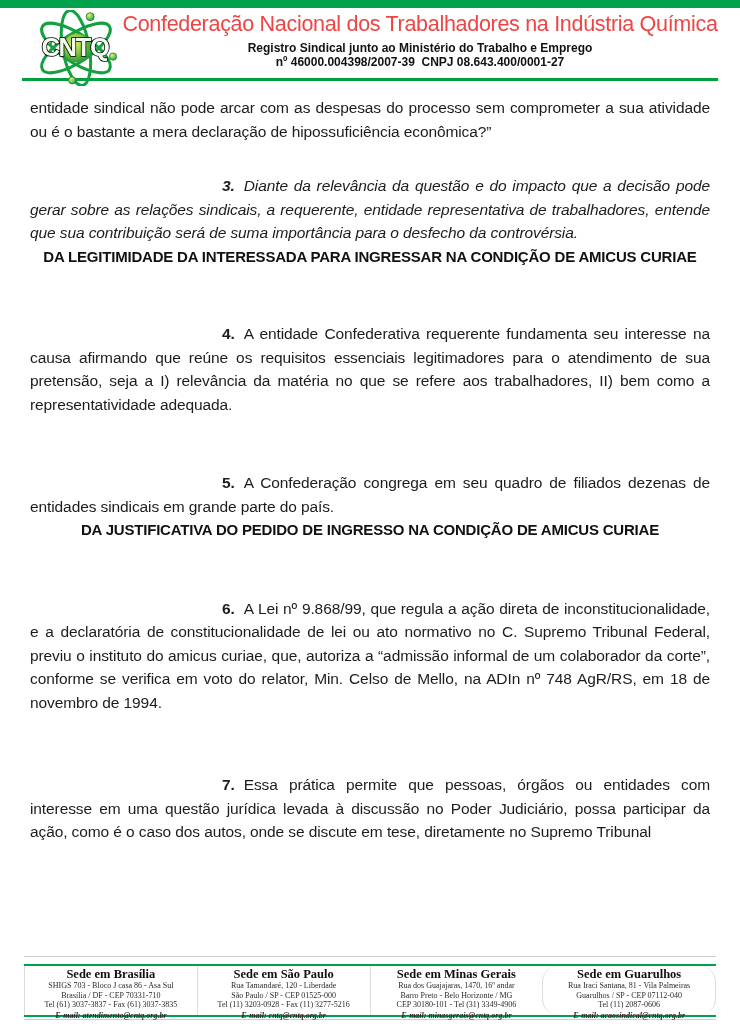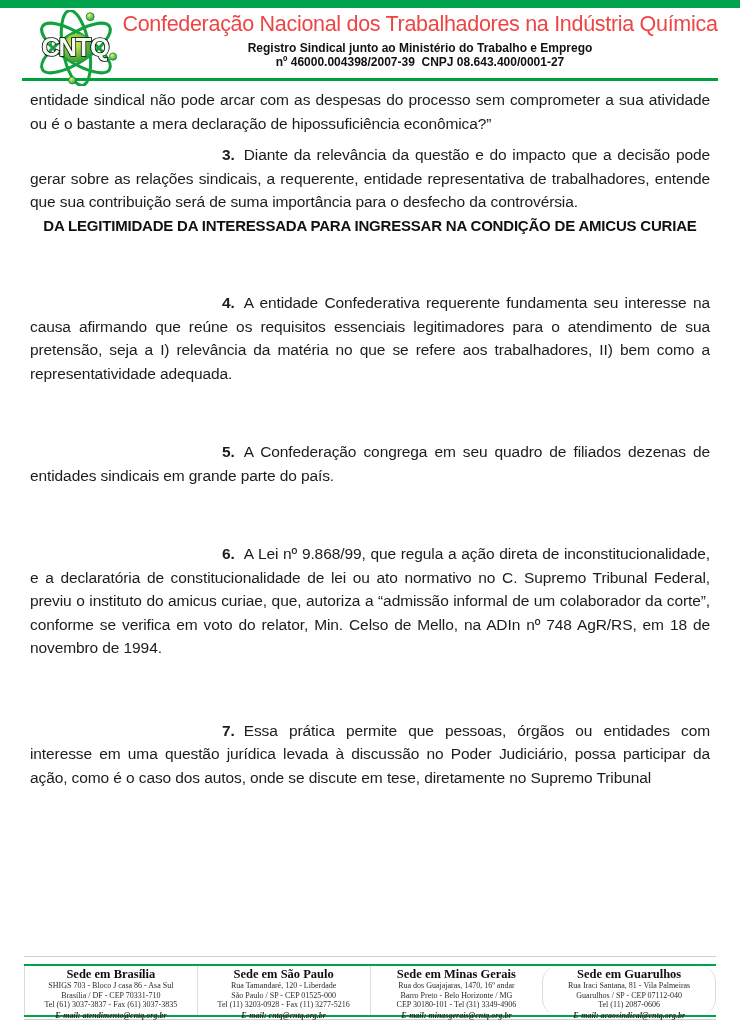--- a/index.html
+++ b/index.html
@@ -18,28 +18,28 @@
   .title-block{position:absolute;left:105px;top:4px;width:630px;text-align:center;}
   .org-name{
     font-size:21.5px;font-weight:400;color:#ef4444;
     letter-spacing:-0.3px;white-space:nowrap;
   }
   .reg{font-size:12px;font-weight:700;color:#111;line-height:13.5px;margin-top:5px;}
   .reg2{white-space:pre;}
   .header-rule{position:absolute;left:22px;top:78px;width:696px;height:3px;background:#00A03C;}
   
   .content{
-    position:absolute;left:30px;top:88px;width:680px;
+    position:absolute;left:30px;top:96px;width:680px;
     font-size:15.5px;line-height:23.5px;letter-spacing:-0.1px;
     text-align:justify;
   }
   .para{margin:0;}
   .para .pnum{font-weight:700;margin-right:9px;}
   .indent{text-indent:192px;}
-  .m-para{margin-top:8px;}
+  .m-para{margin-top:31px;font-style:italic;}
   .m-h1{margin-top:50px;}
   .m-p4{margin-top:54px;}
   .m-p5{margin-top:55px;}
   .m-h2{margin-top:53px;}
   .m-p6{margin-top:55px;}
   .m-p7{margin-top:59px;}
   .doc-heading{
     font-weight:700;font-size:15px;letter-spacing:-0.2px;
     text-align:center;margin:0;color:#111;white-space:nowrap;
   }
@@ -122,20 +122,21 @@
     <h2 class="doc-heading m-h1">DA LEGITIMIDADE DA INTERESSADA PARA INGRESSAR NA CONDIÇÃO DE AMICUS CURIAE</h2>
 
     <p class="para indent m-p4">
       <b class="pnum">4.</b><span>A entidade Confederativa requerente fundamenta seu interesse na causa afirmando que reúne os requisitos essenciais legitimadores para o atendimento de sua pretensão, seja a I) relevância da matéria no que se refere aos trabalhadores, II) bem como a representatividade adequada.</span>
     </p>
 
     <p class="para indent m-p5">
       <b class="pnum">5.</b><span>A Confederação congrega em seu quadro de filiados dezenas de entidades sindicais em grande parte do país.</span>
     </p>
 
+    <h2 class="doc-heading m-h2">DA JUSTIFICATIVA DO PEDIDO DE INGRESSO NA CONDIÇÃO DE AMICUS CURIAE</h2>
 
     <p class="para indent m-p6">
       <b class="pnum">6.</b><span>A Lei nº 9.868/99, que regula a ação direta de inconstitucionalidade, e a declaratória de constitucionalidade de lei ou ato normativo no C. Supremo Tribunal Federal, previu o instituto do amicus curiae, que, autoriza a “admissão informal de um colaborador da corte”, conforme se verifica em voto do relator, Min. Celso de Mello, na ADIn nº 748 AgR/RS, em 18 de novembro de 1994.</span>
     </p>
 
     <p class="para indent m-p7">
       <b class="pnum">7.</b><span>Essa prática permite que pessoas, órgãos ou entidades com interesse em uma questão jurídica levada à discussão no Poder Judiciário, possa participar da ação, como é o caso dos autos, onde se discute em tese, diretamente no Supremo Tribunal</span>
     </p>
 
   </div>

